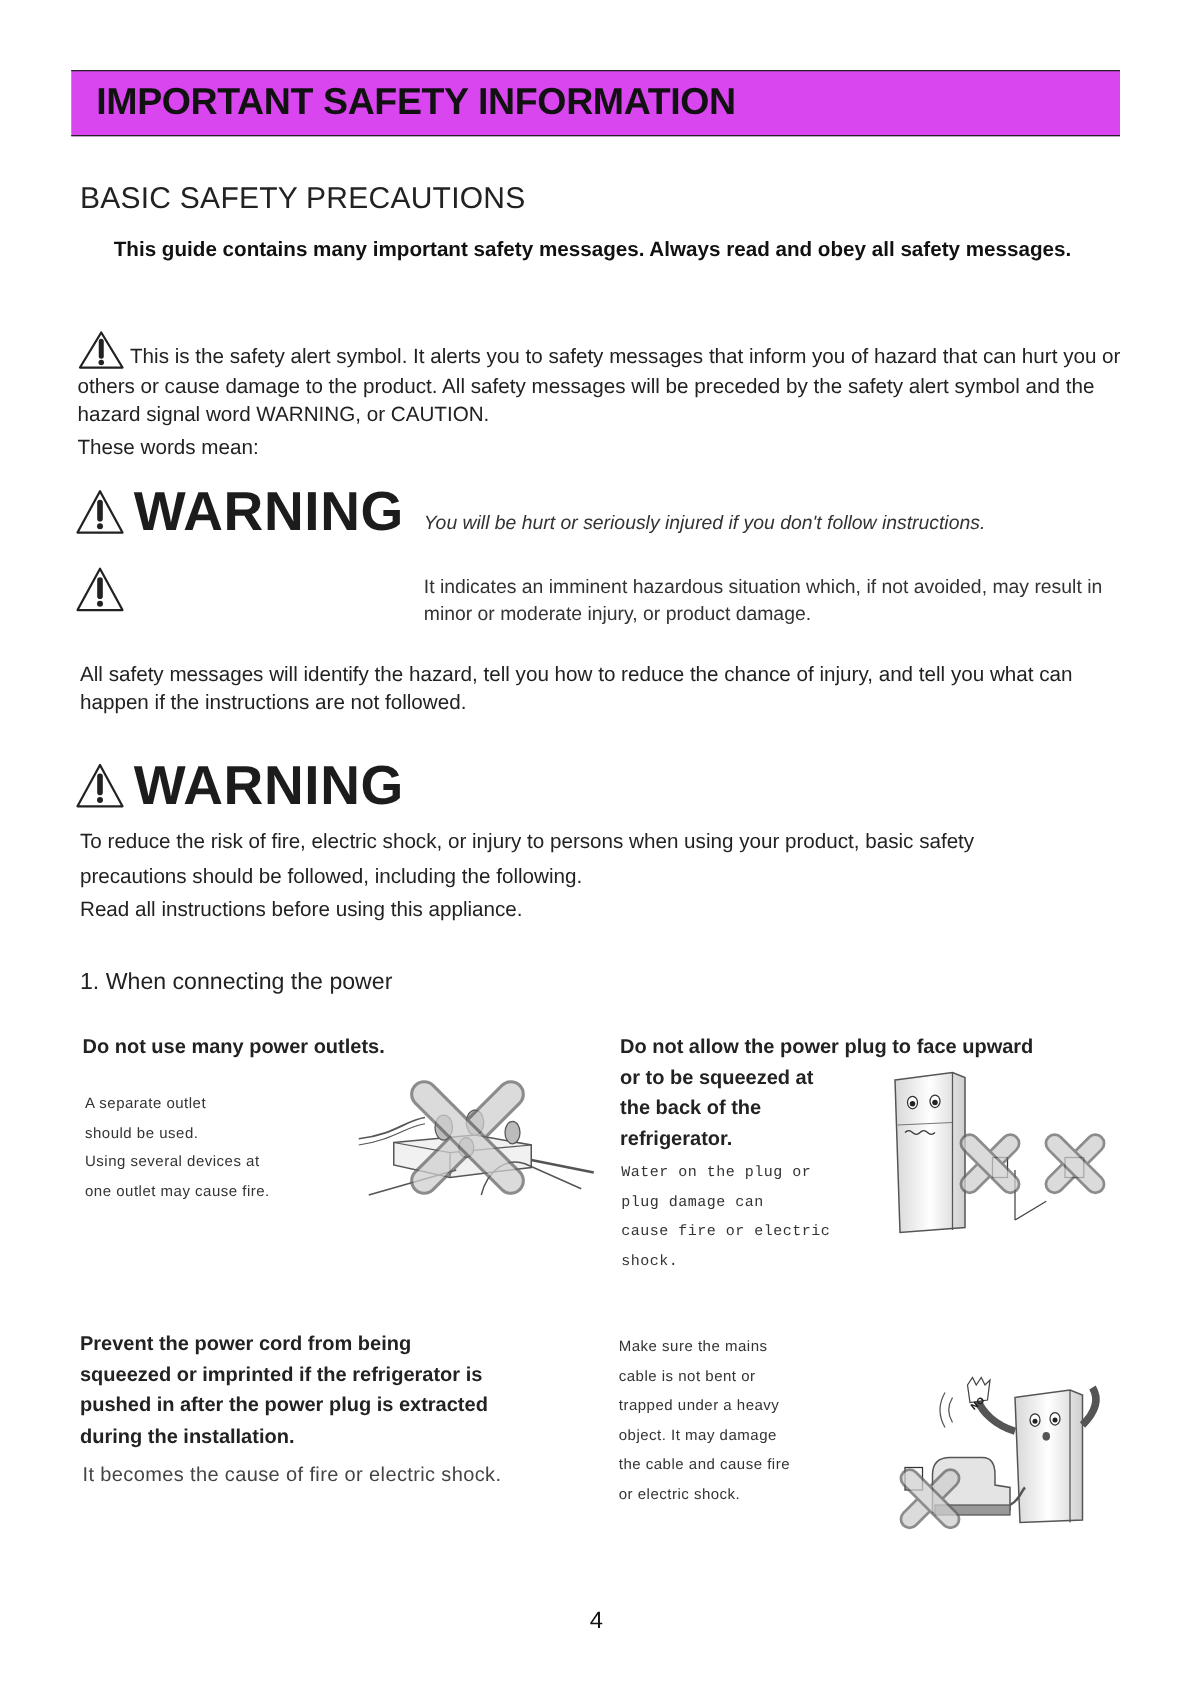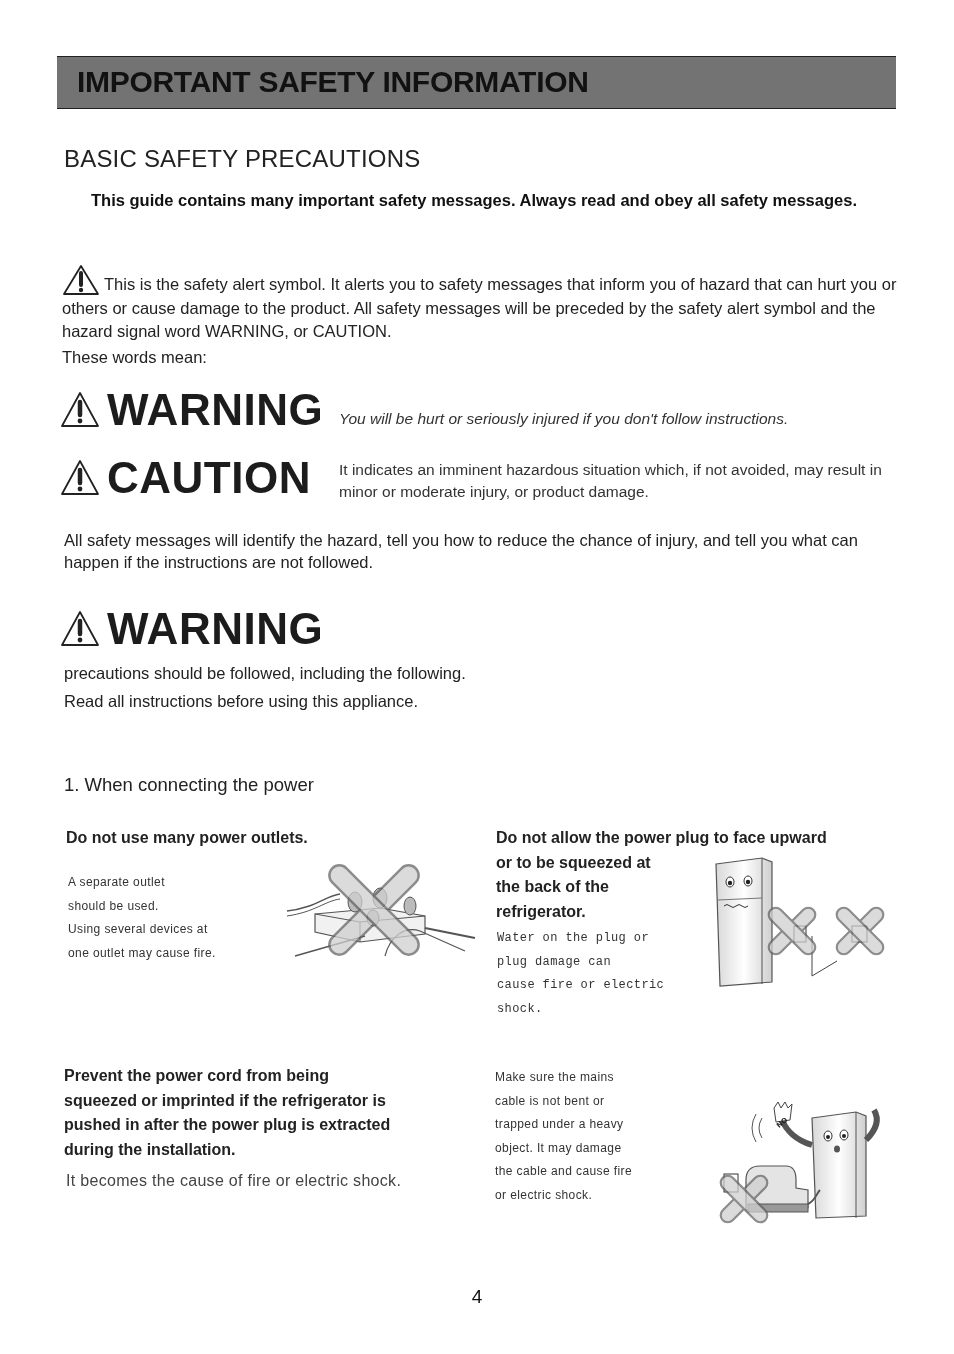--- a/index.html
+++ b/index.html
@@ -1,21 +1,21 @@
 <!DOCTYPE html>
 <html><head>
 <meta charset="utf-8">
 <style>
   * { margin:0; padding:0; box-sizing:border-box; }
   html, body { width:954px; height:1354px; background:#ffffff; }
   body { position:relative; font-family:"DejaVu Sans", sans-serif; color:#1a1a1a; overflow:hidden; }
   .abs { position:absolute; }
   .header-bar {
     left:57px; top:56px; width:839px; height:53px;
-    background:#737373; border-top:1.5px solid #222; border-bottom:1.5px solid #222;
+    background:#d946ef; border-top:1.5px solid #222; border-bottom:1.5px solid #222;
   }
   .header-title {
     position:absolute; left:20px; top:8px;
     font-family:"Liberation Sans", sans-serif; font-weight:bold; font-size:30px; letter-spacing:-0.3px; color:#111;
   }
   .section-title { left:64px; top:145px; font-family:"Liberation Sans", sans-serif; font-size:24px; color:#222; letter-spacing:0.2px;text-align:right; }
   .intro-bold { left:64px; top:188px; width:820px; font-family:"Liberation Sans", sans-serif; font-weight:bold; font-size:16.5px; line-height:24px; color:#111;text-align:center; }
   .alert-para { left:62px; top:264px; width:840px; font-family:"Liberation Sans", sans-serif; font-size:16.5px; line-height:23.5px; color:#222; }
   .alert-para .inline-icon { display:inline-block; width:38px; height:32px; vertical-align:-6px; margin-right:4px; }
   .signal-row { display:flex; align-items:center; }
@@ -65,37 +65,37 @@
 <div class="abs signal-desc" style="left:339px; top:408px; width:560px;font-style:italic;">You will be hurt or seriously injured if you don't follow instructions.</div>
 
 <div class="abs signal-row" style="left:60px; top:453px;">
   <div class="signal-icon">
     <svg width="40" height="38" viewBox="0 0 40 38">
         <path d="M20 2 L38 35 L2 35 Z" fill="none" stroke="#222" stroke-width="1.8" stroke-linejoin="round"></path>
         <path d="M20 11 L20 24" stroke="#222" stroke-width="4.5" stroke-linecap="round"></path>
         <circle cx="20" cy="30" r="2.4" fill="#222"></circle>
       </svg>
   </div>
-  <div class="signal-word">CAUTION</div>
 </div>
 <div class="abs signal-desc" style="left:339px; top:459px; width:565px;">It indicates an imminent hazardous situation which, if not avoided, may result in minor or moderate injury, or product damage.</div>
 
 <div class="abs para" style="left:64px; top:529px; width:830px;">All safety messages will identify the hazard, tell you how to reduce the chance of injury, and tell you what can happen if the instructions are not followed.</div>
 
 <div class="abs signal-row" style="left:60px; top:604px;">
   <div class="signal-icon">
     <svg width="40" height="38" viewBox="0 0 40 38">
         <path d="M20 2 L38 35 L2 35 Z" fill="none" stroke="#222" stroke-width="1.8" stroke-linejoin="round"></path>
         <path d="M20 11 L20 24" stroke="#222" stroke-width="4.5" stroke-linecap="round"></path>
         <circle cx="20" cy="30" r="2.4" fill="#222"></circle>
       </svg>
   </div>
   <div class="signal-word">WARNING</div>
 </div>
 <div class="abs para-lg" style="left:64px; top:660px; width:840px;">
+  <div>To reduce the risk of fire, electric shock, or injury to persons when using your product, basic safety</div>
   <div>precautions should be followed, including the following.</div>
   <div>Read all instructions before using this appliance.</div>
 </div>
 
 <div class="abs subheading">1. When connecting the power</div>
 
 <div class="abs item-bold" style="left:66px; top:826px;">Do not use many power outlets.</div>
 <div class="abs item-body" style="left:68px; top:871px;">
   <div>A separate outlet</div>
   <div>should be used.</div>

